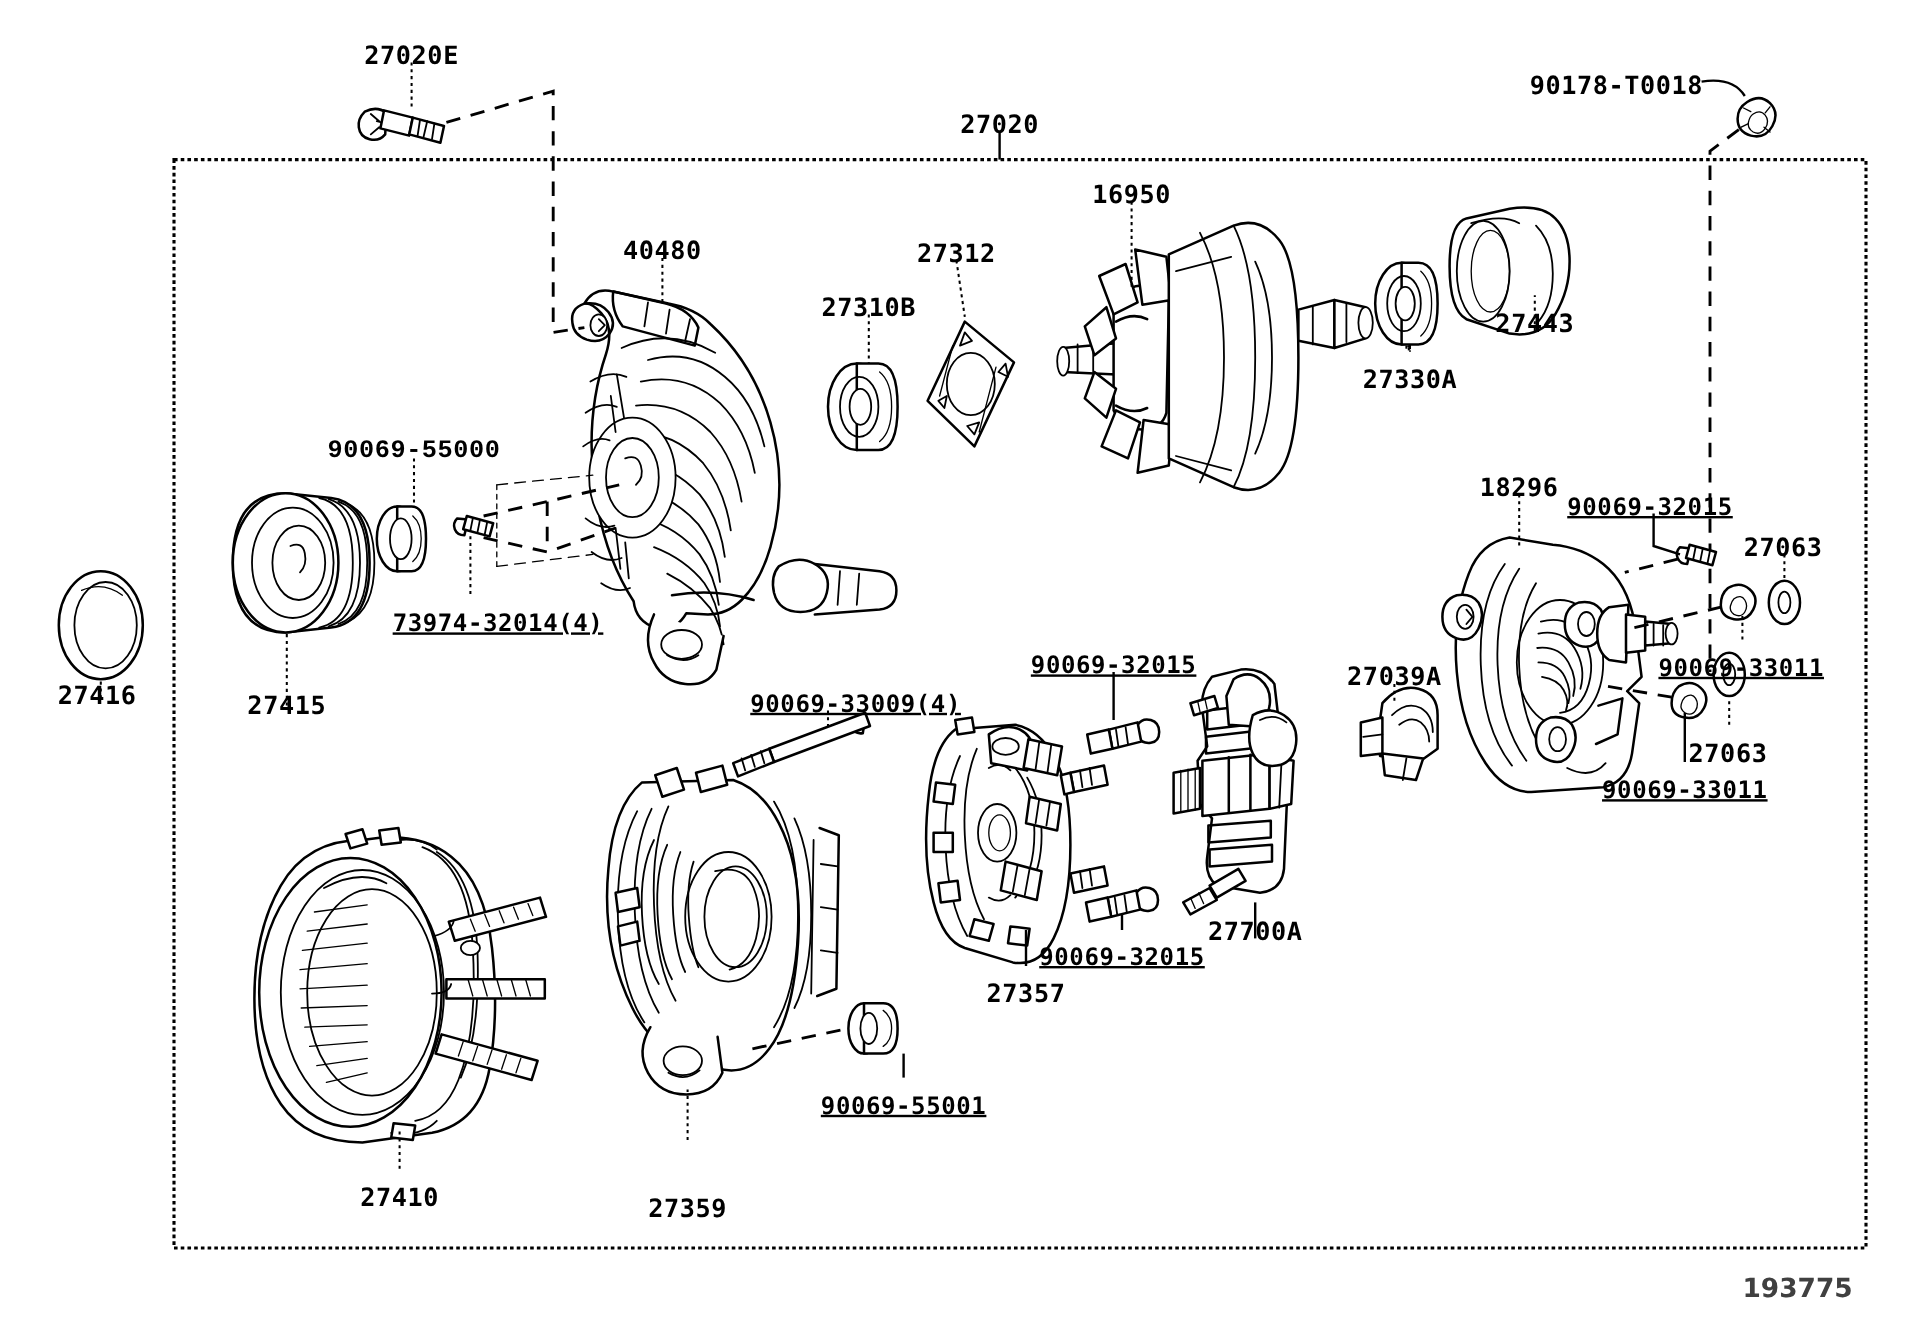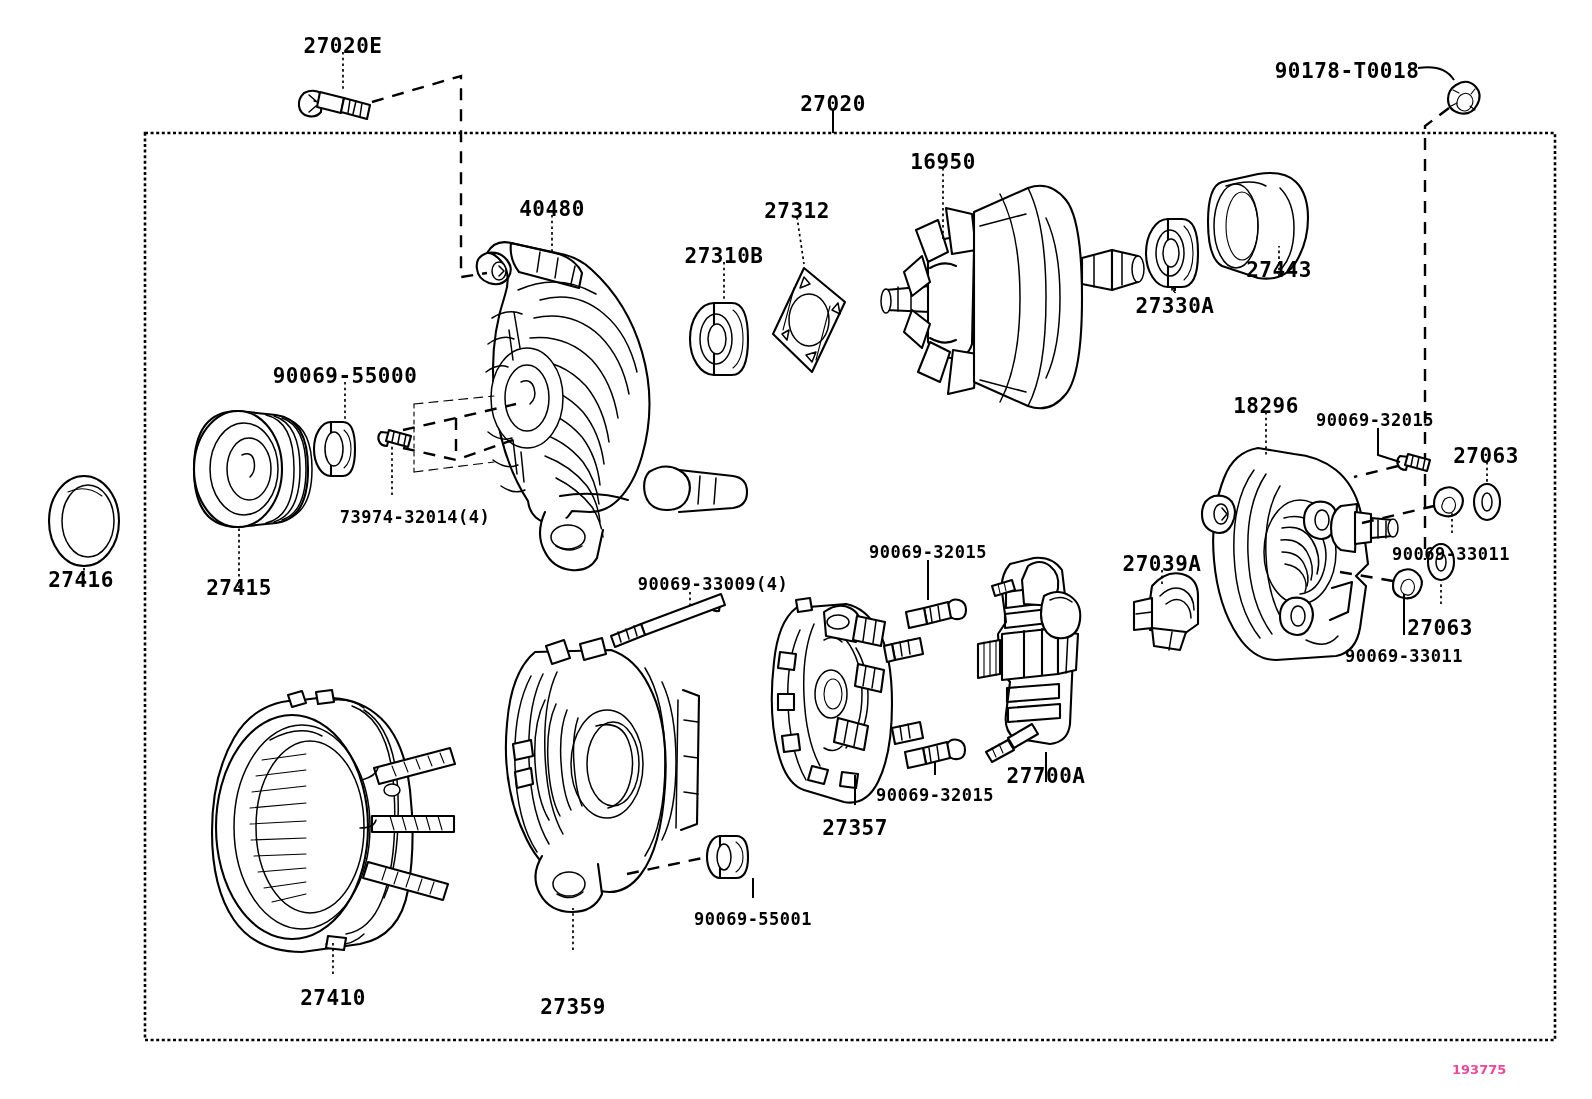--- a/index.html
+++ b/index.html
@@ -16,25 +16,25 @@
     position:absolute;
     font-family:"DejaVu Sans Mono","Liberation Mono",monospace;
     font-weight:700;
     font-size:21px;
     letter-spacing:0.5px;
     color:#000;
     white-space:nowrap;
     line-height:1;
     transform:translateX(-50%);
   }
-  .lbl.sm{font-size:17px;}
+  .lbl.sm{font-size:20px;text-decoration:underline;}
   .diagid{
     position:absolute;
     font-family:"DejaVu Sans","Liberation Sans",sans-serif;
-    font-weight:700;font-size:13px;color:#ec4899;white-space:nowrap;
+    font-weight:700;font-size:22px;color:#404040;white-space:nowrap;
   }
 </style>
 </head>
 <body>
 
 <div id="stage">
 
 <svg id="art" viewBox="0 0 1592 1099" xmlns="http://www.w3.org/2000/svg">
   <defs>
     <style>
@@ -480,22 +480,22 @@
 </svg>
 
 <div class="lbl" style="left:343px;top:36px;">27020E</div>
 <div class="lbl" style="left:833px;top:94px;">27020</div>
 <div class="lbl" style="left:1347px;top:61px;">90178-T0018</div>
 <div class="lbl" style="left:943px;top:152px;">16950</div>
 <div class="lbl" style="left:552px;top:199px;">40480</div>
 <div class="lbl" style="left:797px;top:201px;">27312</div>
 <div class="lbl" style="left:724px;top:246px;">27310B</div>
 <div class="lbl" style="left:1279px;top:260px;">27443</div>
-<div class="lbl" style="left:1175px;top:296px;">27330A</div>
-<div class="lbl" style="left:345px;top:366px;">90069-55000</div>
+<div class="lbl" style="left:1175px;top:306px;">27330A</div>
+<div class="lbl" style="left:345px;top:366px;font-family:Liberation Mono, monospace;">90069-55000</div>
 <div class="lbl" style="left:1266px;top:396px;">18296</div>
 <div class="lbl sm" style="left:1375px;top:412px;">90069-32015</div>
 <div class="lbl" style="left:1486px;top:446px;">27063</div>
 <div class="lbl sm" style="left:415px;top:509px;">73974-32014(4)</div>
 <div class="lbl sm" style="left:1451px;top:546px;">90069-33011</div>
 <div class="lbl sm" style="left:928px;top:544px;">90069-32015</div>
 <div class="lbl" style="left:1162px;top:554px;">27039A</div>
 <div class="lbl" style="left:81px;top:570px;">27416</div>
 <div class="lbl" style="left:239px;top:578px;">27415</div>
 <div class="lbl sm" style="left:713px;top:576px;">90069-33009(4)</div>

